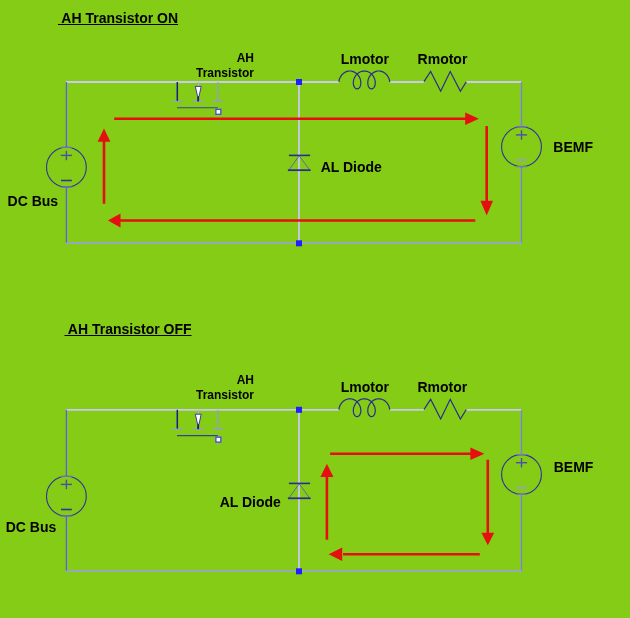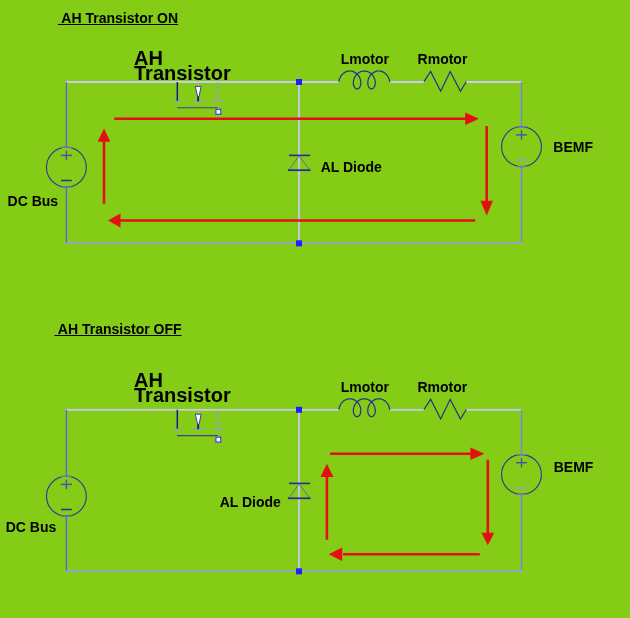--- a/index.html
+++ b/index.html
@@ -21,23 +21,23 @@
     white-space: pre;
   }
   .title {
     width: 236px;
     text-align: center;
     text-decoration: underline;
   }
   .translbl {
     position: absolute;
     width: 120px;
-    text-align: left;
+    text-align: right;
     font-weight: bold;
-    font-size: 20px;
+    font-size: 12px;
     line-height: 15px;
     color: #000000;
   }
 </style>
 </head>
 <body>
 
 <div id="stage">
   <svg width="630" height="618" viewBox="0 0 630 618" xmlns="http://www.w3.org/2000/svg">
   <g>
@@ -182,21 +182,21 @@
   <div class="translbl" style="left:134px;top:51px;">
     <div>AH</div>
     <div>Transistor</div>
   </div>
   <div class="lbl " style="left:340.7px;top:51.9px;">Lmotor</div>
   <div class="lbl " style="left:417.6px;top:51.9px;">Rmotor</div>
   <div class="lbl " style="left:320.7px;top:159.7px;">AL Diode</div>
   <div class="lbl " style="left:7.6px;top:193.7px;">DC Bus</div>
   <div class="lbl " style="left:553.3px;top:140.1px;">BEMF</div>
 
-  <div class="lbl title" style="left:0px;top:322.3px;"> AH Transistor OFF</div>
+  <div class="lbl title" style="left:10px;top:322.3px;"> AH Transistor OFF</div>
   <div class="translbl" style="left:134px;top:373px;">
     <div>AH</div>
     <div>Transistor</div>
   </div>
   <div class="lbl " style="left:340.7px;top:380.4px;">Lmotor</div>
   <div class="lbl " style="left:417.4px;top:380.4px;">Rmotor</div>
   <div class="lbl " style="left:219.7px;top:494.7px;">AL Diode</div>
   <div class="lbl " style="left:5.7px;top:520.1px;">DC Bus</div>
   <div class="lbl " style="left:553.7px;top:459.5px;">BEMF</div>
 

